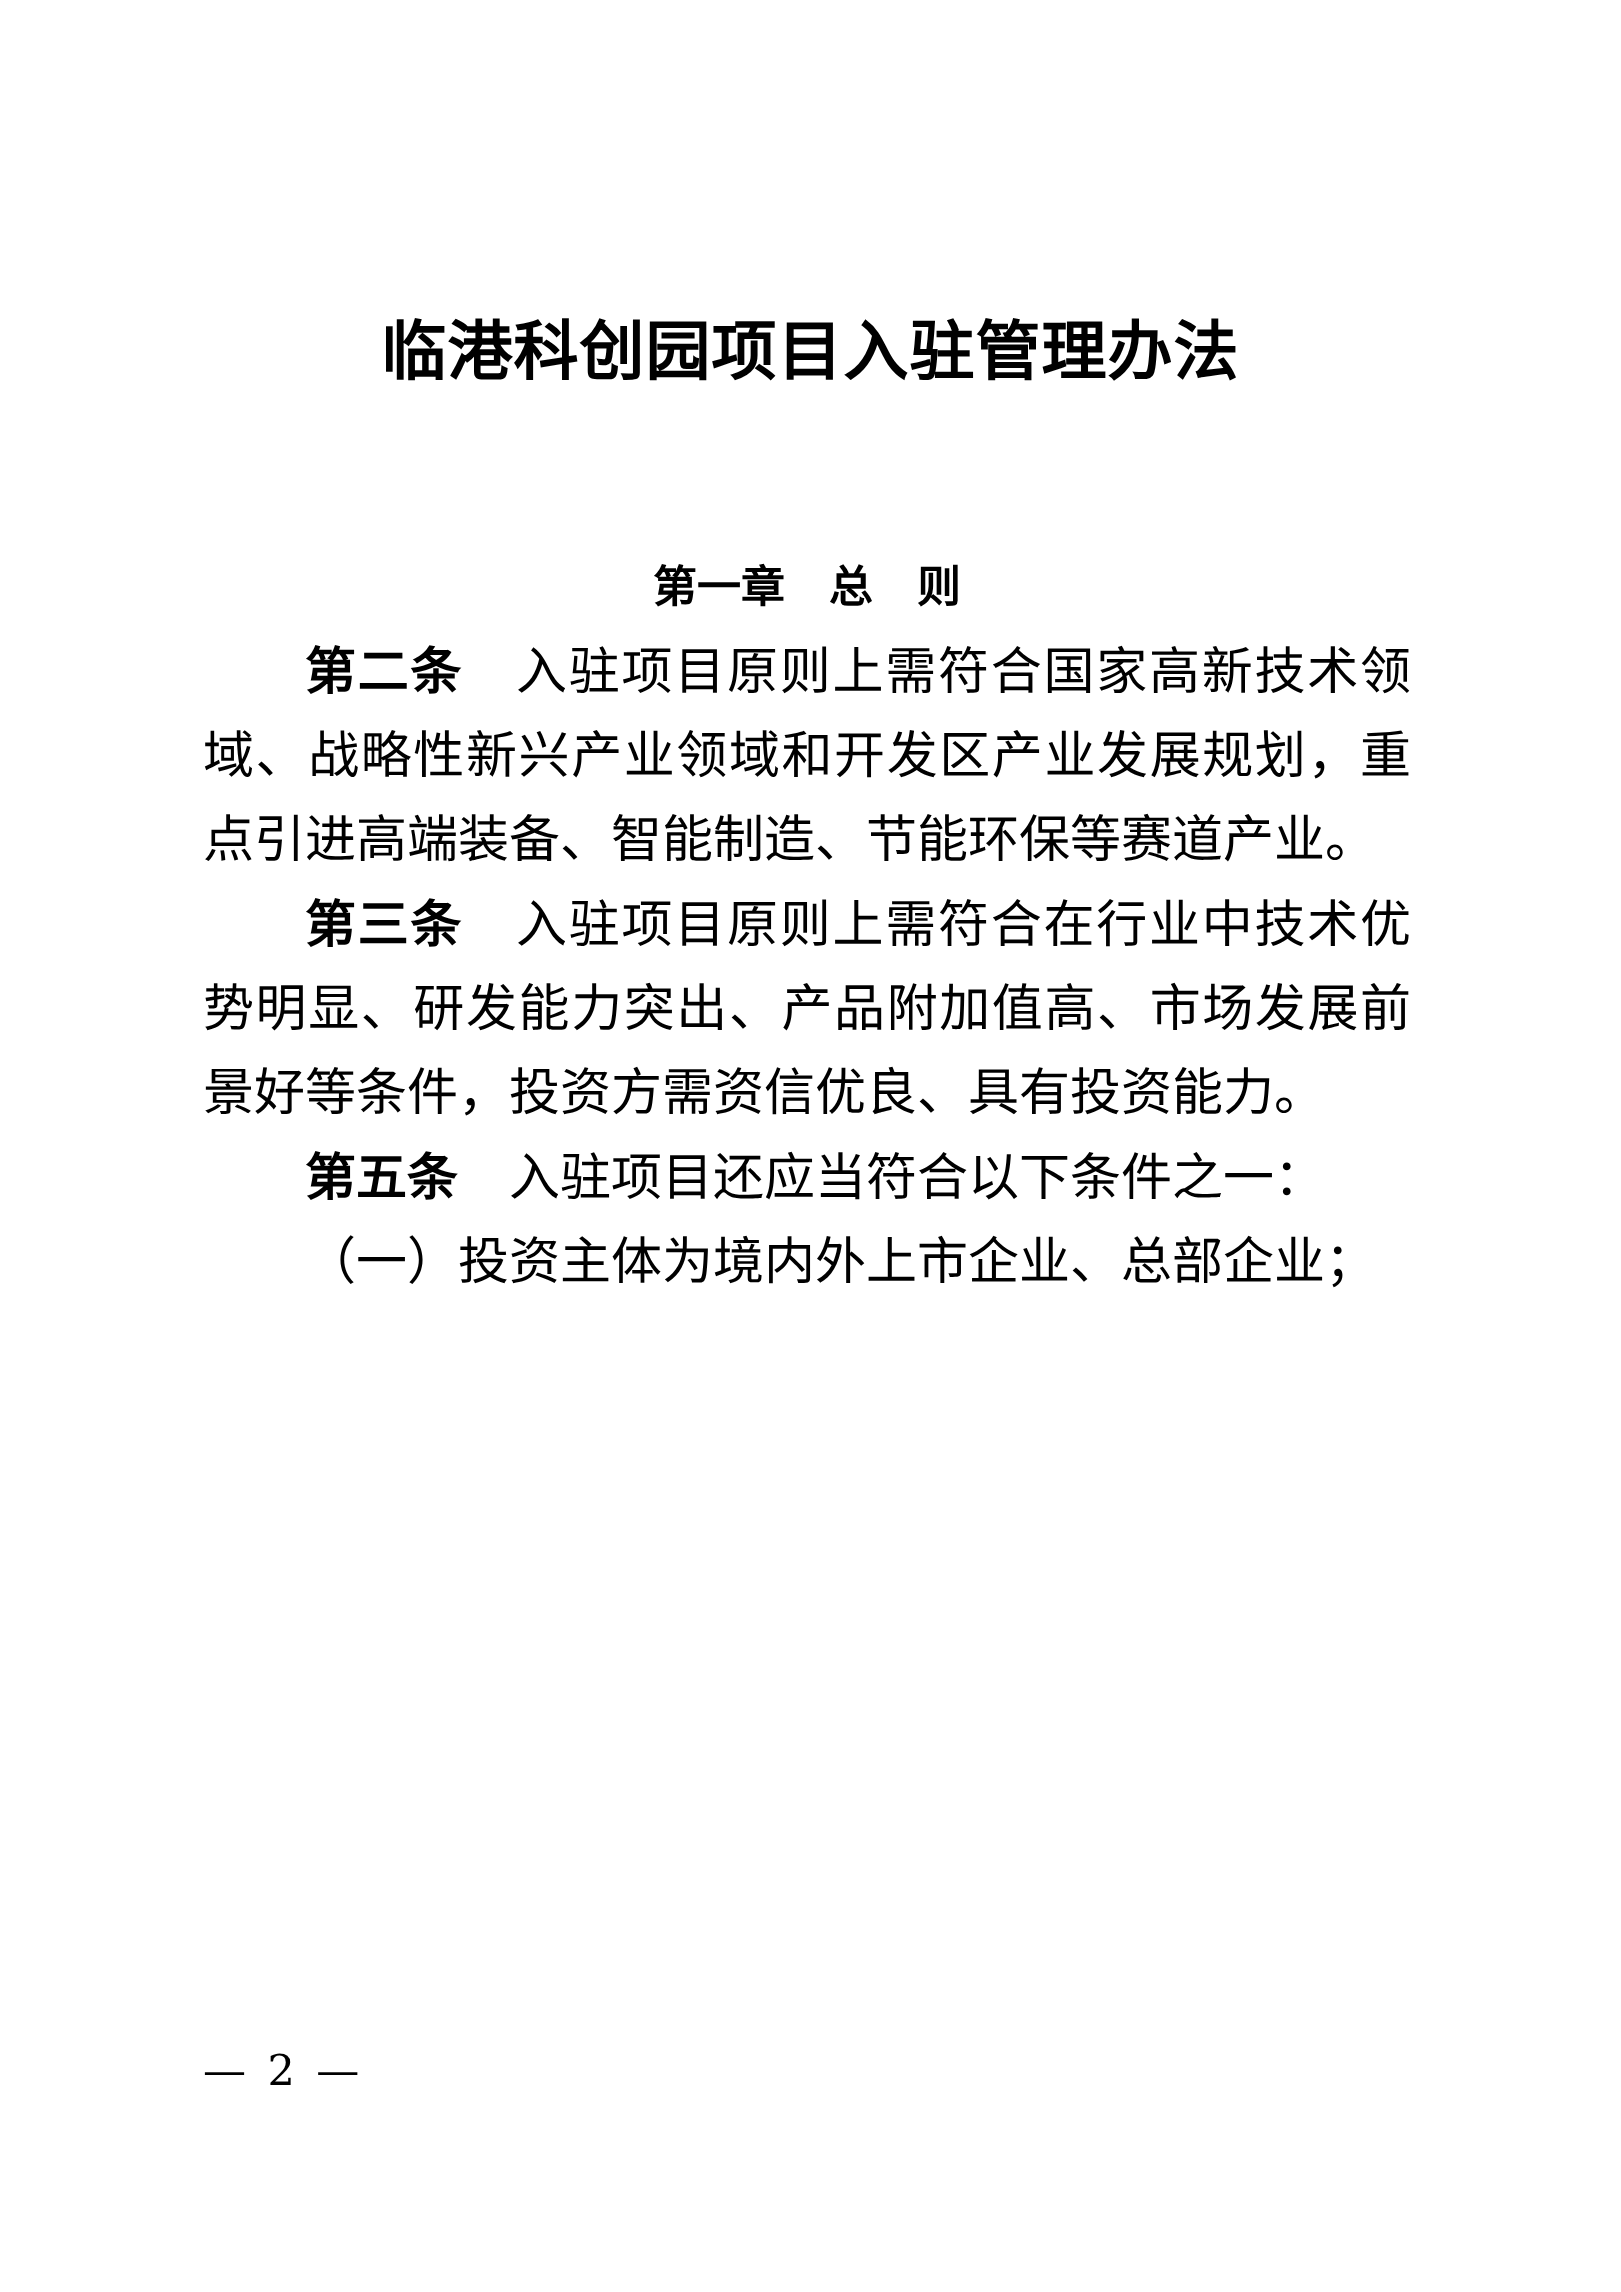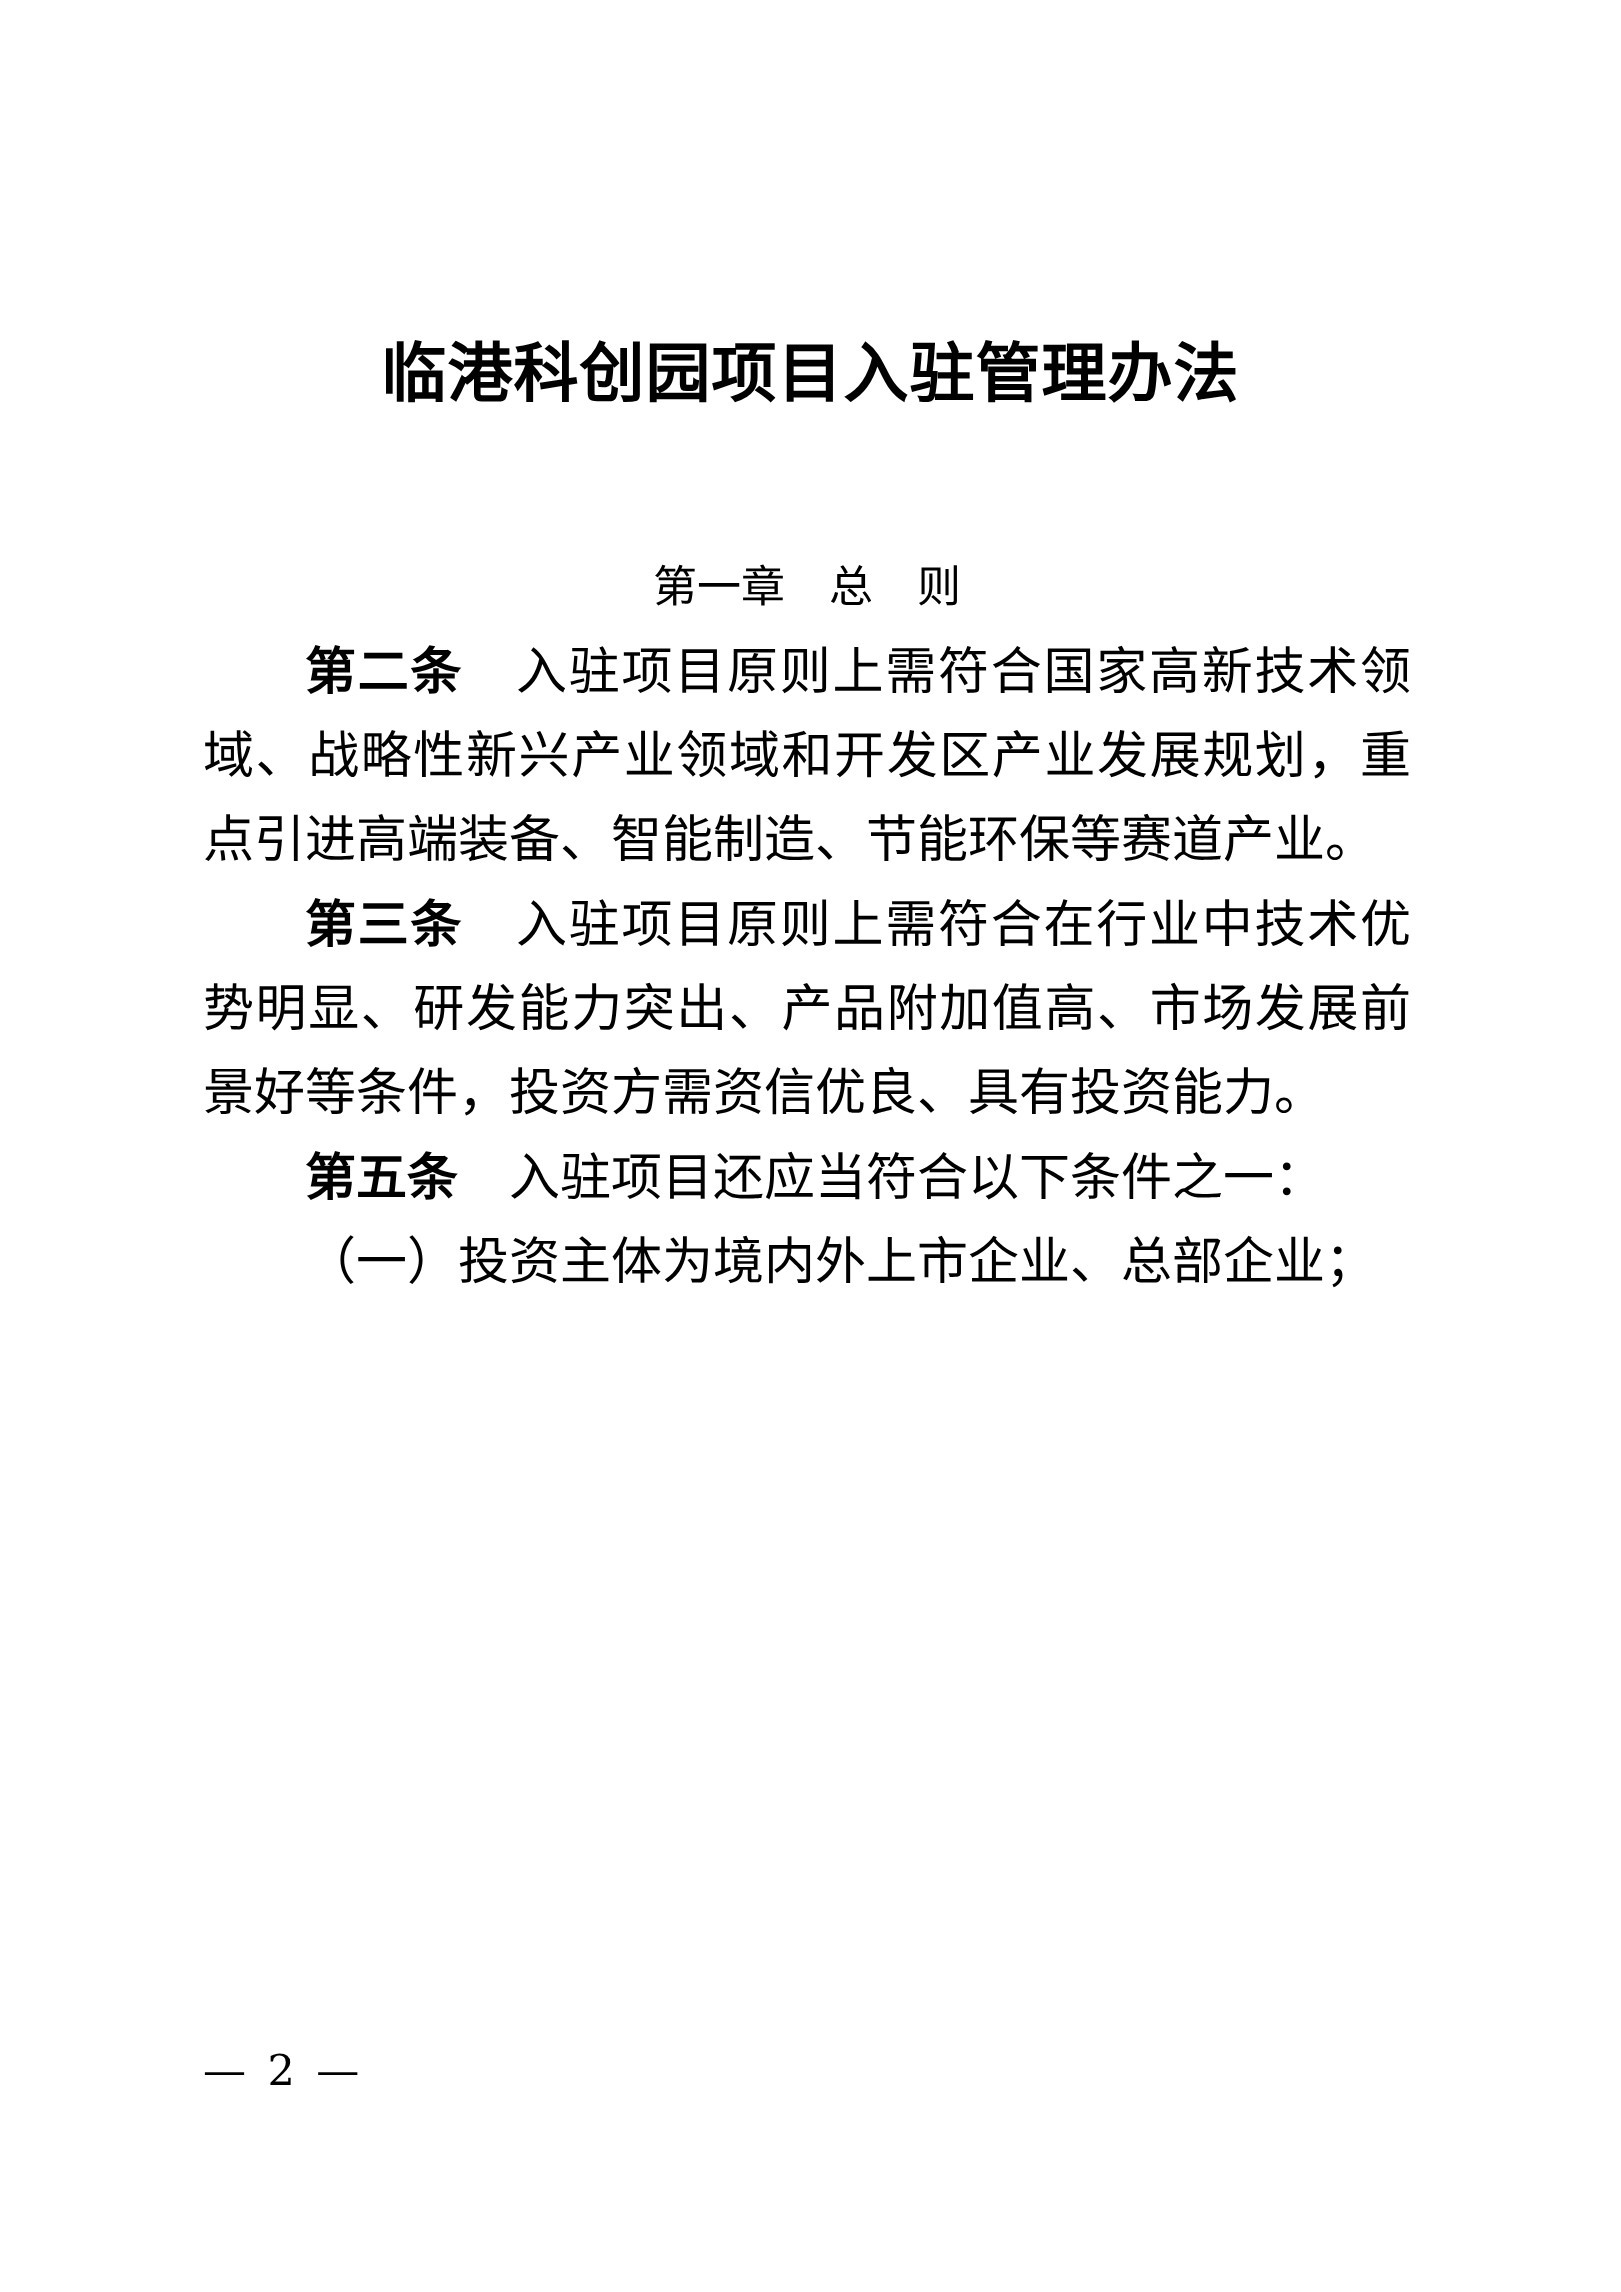--- a/index.html
+++ b/index.html
@@ -21,21 +21,21 @@
   
   .page {
     position: absolute;
     inset: 0;
     background: #ffffff;
   }
 
   
   .doc-title {
     position: absolute;
-    top: 286px;
+    top: 264px;
     left: 0;
     width: 1621px;
     text-align: center;
     font-family: "DejaVu Serif", "Liberation Serif", serif;
     font-weight: bold;
     font-size: 65px;
     line-height: 86px;
     letter-spacing: 1px;
     color: #000000;
     white-space: pre;
@@ -45,21 +45,21 @@
   .text-frame {
     position: absolute;
     left: 203px;
     top: 545px;
     width: 1208px;
   }
 
   
   .chapter-heading {
     font-family: "DejaVu Sans", "Liberation Sans", sans-serif;
-    font-weight: normal;
+    font-weight: bold;
     font-size: 44px;
     line-height: 84px;
     text-align: center;
     white-space: pre;
     color: #000000;
   }
   .chapter-heading.first { margin-top: 0; }
   .chapter-heading.spaced-before { margin-top: 43px; }
   .chapter-heading.spaced-after  { margin-bottom: 43px; }
 

